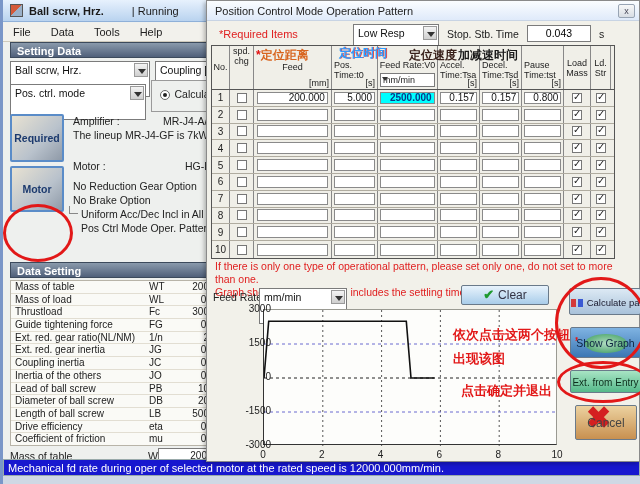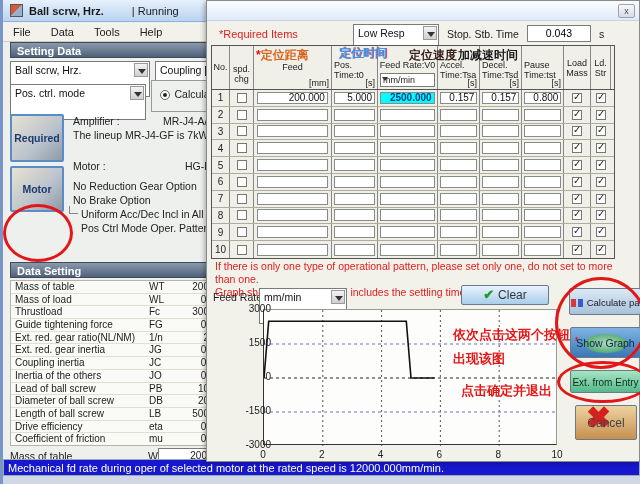--- a/index.html
+++ b/index.html
@@ -305,41 +305,42 @@
       <span style="position:absolute; left:138px;">WT:</span>
       <span class="box">200</span>
     </div>
 
     <div id="status-bar">Mechanical fd rate during oper of selected motor at the rated speed is 12000.000mm/min.</div>
     <div id="bottom-strip"></div>
   </div>
 
   <div id="dialog">
     <div id="dlg-titlebar">
+      <span>Position Control Mode Operation Pattern</span>
       <span id="dlg-close">x</span>
     </div>
 
     <div id="dlg-required">*Required Items</div>
     <div class="combo" id="resp-combo">
       <span>Low Resp</span>
       <span class="arrow-btn">
           <span class="tri"></span>
         </span>
     </div>
     <div id="stb-label">Stop. Stb. Time</div>
     <div id="stb-box">0.043</div>
     <div id="stb-unit">s</div>
 
     <div id="op-table">
       <div id="op-header">
         <div class="hc c-no">
             <span class="h-line" style="margin-top:16px;">No.</span>
           </div>
         <div class="hc c-spd">
-          <span class="h-line" style="margin-top:18px;">spd.</span>
+          <span class="h-line" style="margin-top:0;">spd.</span>
           <span class="h-line">chg</span>
         </div>
         <div class="hc c-feed">
           <span class="h-line" style="margin-top:16px;">Feed</span>
           <span class="h-unit">[mm]</span>
         </div>
         <div class="hc c-pos">
           <span class="h-line" style="margin-top:14px; text-align:left; padding-left:2px;">Pos.</span>
           <span class="h-line" style="text-align:left; padding-left:2px;">Time:t0</span>
           <span class="h-unit">[s]</span>

